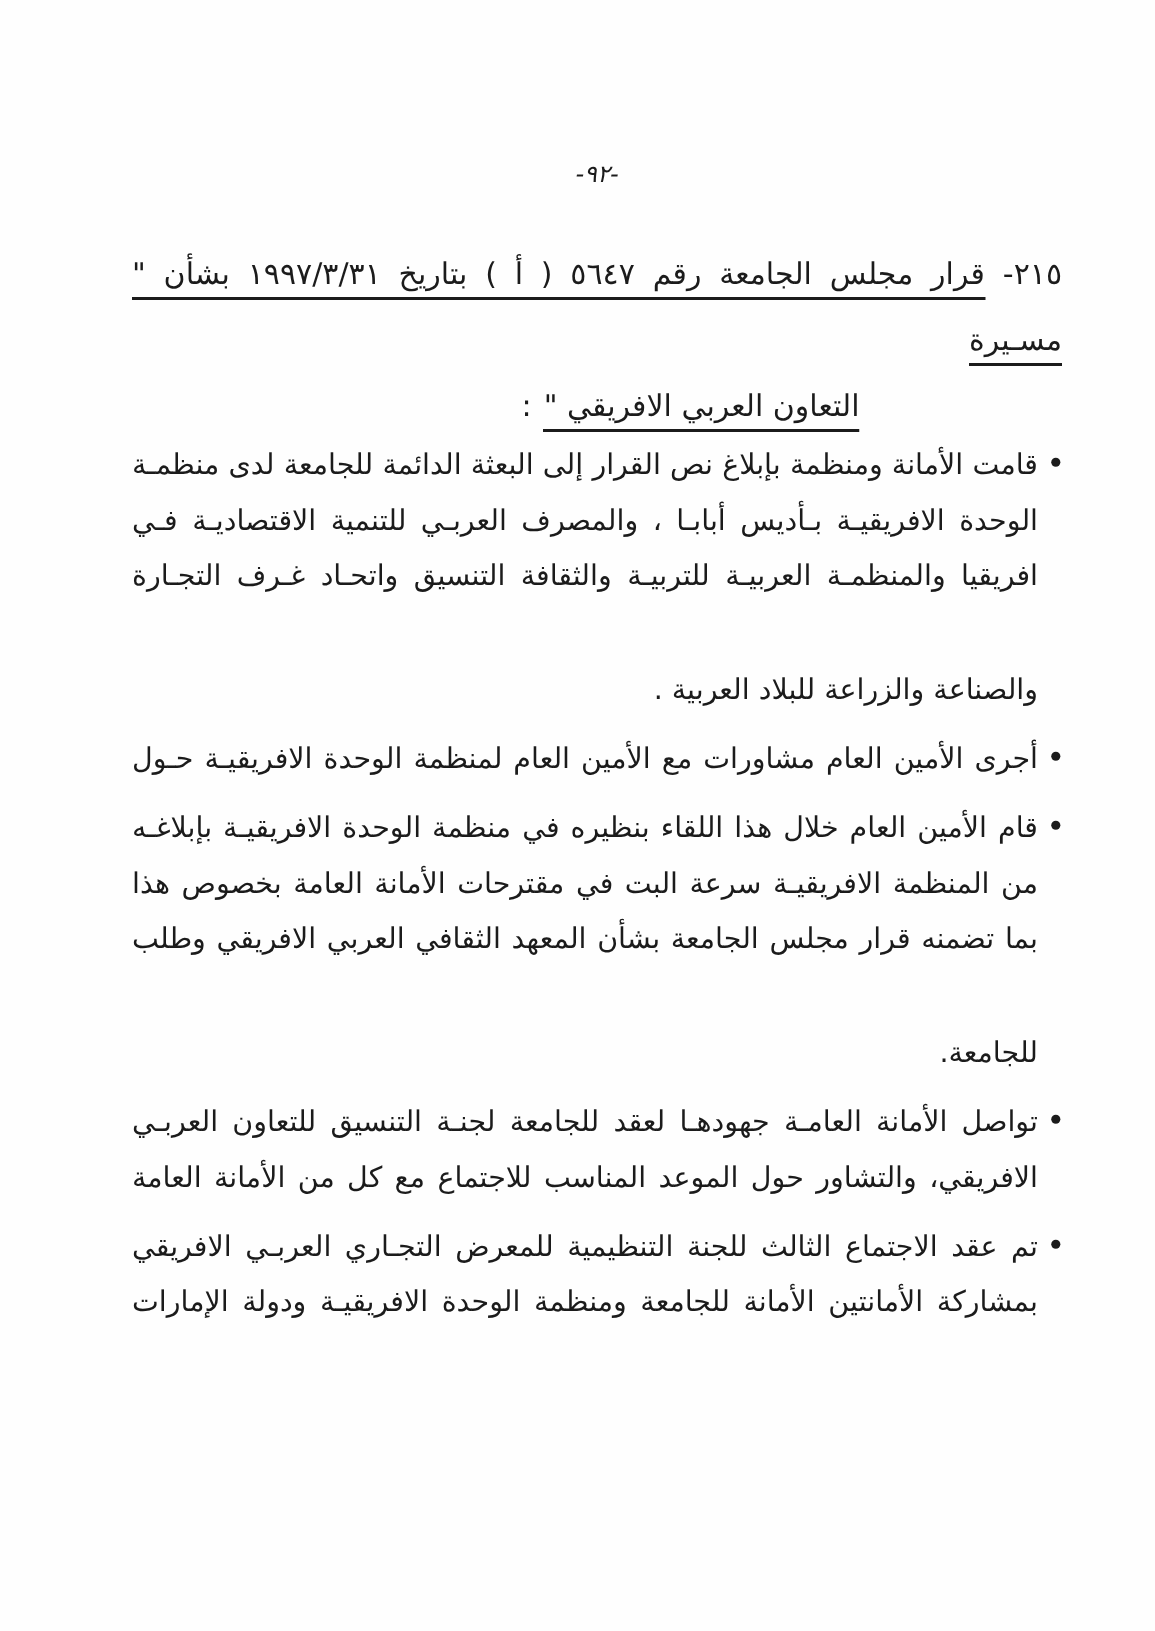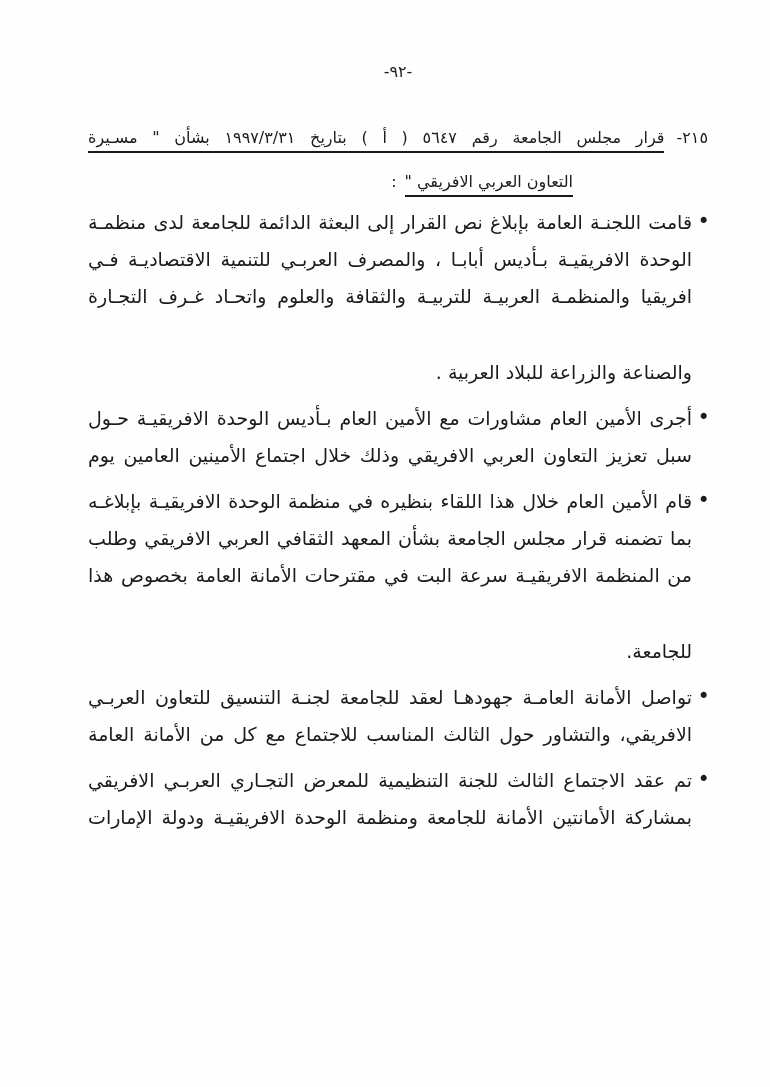--- a/index.html
+++ b/index.html
@@ -6,29 +6,30 @@
   body{
     width:770px;height:1087px;
     background:#fefefe;
     color:#1b1b1b;
     font-family:"DejaVu Sans",sans-serif;
     direction:rtl;
     overflow:hidden;
   }
   .page{padding:0 62px 0 88px;}
   .pagenum{
-    margin-top:62px;
+    margin-top:106px;
     text-align:center;
     font-size:16px;
     letter-spacing:2px;
     height:26px;
+    font-style:italic;
   }
   .heading{
     margin-top:28px;
-    font-size:16px;
+    font-size:20px;
   }
   .h-line{
     line-height:44px;
     text-align:justify;
     text-align-last:justify;
     overflow:hidden;
   }
   .h-line2{
     text-align:right;
     text-align-last:right;
@@ -75,44 +76,43 @@
 
   <div class="heading">
     <div class="h-line"><span class="item-num">٢١٥-</span><span class="underlined">قرار مجلس الجامعة رقم ٥٦٤٧ ( أ ) بتاريخ ١٩٩٧/٣/٣١ بشأن " مسـيرة</span></div>
     <div class="h-line h-line2"><span class="underlined">التعاون العربي الافريقي "</span><span class="h-colon">:</span></div>
   </div>
 
   <div class="bullets">
 
     <div class="bullet">
       <span class="marker">•</span>
-      <div class="line">قامت اللجنـة العامة بإبلاغ نص القرار إلى البعثة الدائمة للجامعة لدى منظمـة</div>
+      <div class="line">قامت الأمانة ومنظمة بإبلاغ نص القرار إلى البعثة الدائمة للجامعة لدى منظمـة</div>
       <div class="line">الوحدة الافريقيـة بـأديس أبابـا ، والمصرف العربـي للتنمية الاقتصاديـة فـي</div>
-      <div class="line">افريقيا والمنظمـة العربيـة للتربيـة والثقافة والعلوم واتحـاد غـرف التجـارة</div>
+      <div class="line">افريقيا والمنظمـة العربيـة للتربيـة والثقافة التنسيق واتحـاد غـرف التجـارة</div>
       <div class="line last">والصناعة والزراعة للبلاد العربية .</div>
     </div>
 
     <div class="bullet">
       <span class="marker">•</span>
-      <div class="line">أجرى الأمين العام مشاورات مع الأمين العام بـأديس الوحدة الافريقيـة حـول</div>
-      <div class="line">سبل تعزيز التعاون العربي الافريقي وذلك خلال اجتماع الأمينين العامين يوم</div>
+      <div class="line">أجرى الأمين العام مشاورات مع الأمين العام لمنظمة الوحدة الافريقيـة حـول</div>
     </div>
 
     <div class="bullet">
       <span class="marker">•</span>
       <div class="line">قام الأمين العام خلال هذا اللقاء بنظيره في منظمة الوحدة الافريقيـة بإبلاغـه</div>
+      <div class="line">من المنظمة الافريقيـة سرعة البت في مقترحات الأمانة العامة بخصوص هذا</div>
       <div class="line">بما تضمنه قرار مجلس الجامعة بشأن المعهد الثقافي العربي الافريقي وطلب</div>
-      <div class="line">من المنظمة الافريقيـة سرعة البت في مقترحات الأمانة العامة بخصوص هذا</div>
       <div class="line last">للجامعة.</div>
     </div>
 
     <div class="bullet">
       <span class="marker">•</span>
       <div class="line">تواصل الأمانة العامـة جهودهـا لعقد للجامعة لجنـة التنسيق للتعاون العربـي</div>
-      <div class="line">الافريقي، والتشاور حول الثالث المناسب للاجتماع مع كل من الأمانة العامة</div>
+      <div class="line">الافريقي، والتشاور حول الموعد المناسب للاجتماع مع كل من الأمانة العامة</div>
     </div>
 
     <div class="bullet">
       <span class="marker">•</span>
       <div class="line">تم عقد الاجتماع الثالث للجنة التنظيمية للمعرض التجـاري العربـي الافريقي</div>
       <div class="line">بمشاركة الأمانتين الأمانة للجامعة ومنظمة الوحدة الافريقيـة ودولة الإمارات</div>
     </div>
 
   </div>
 </div>

